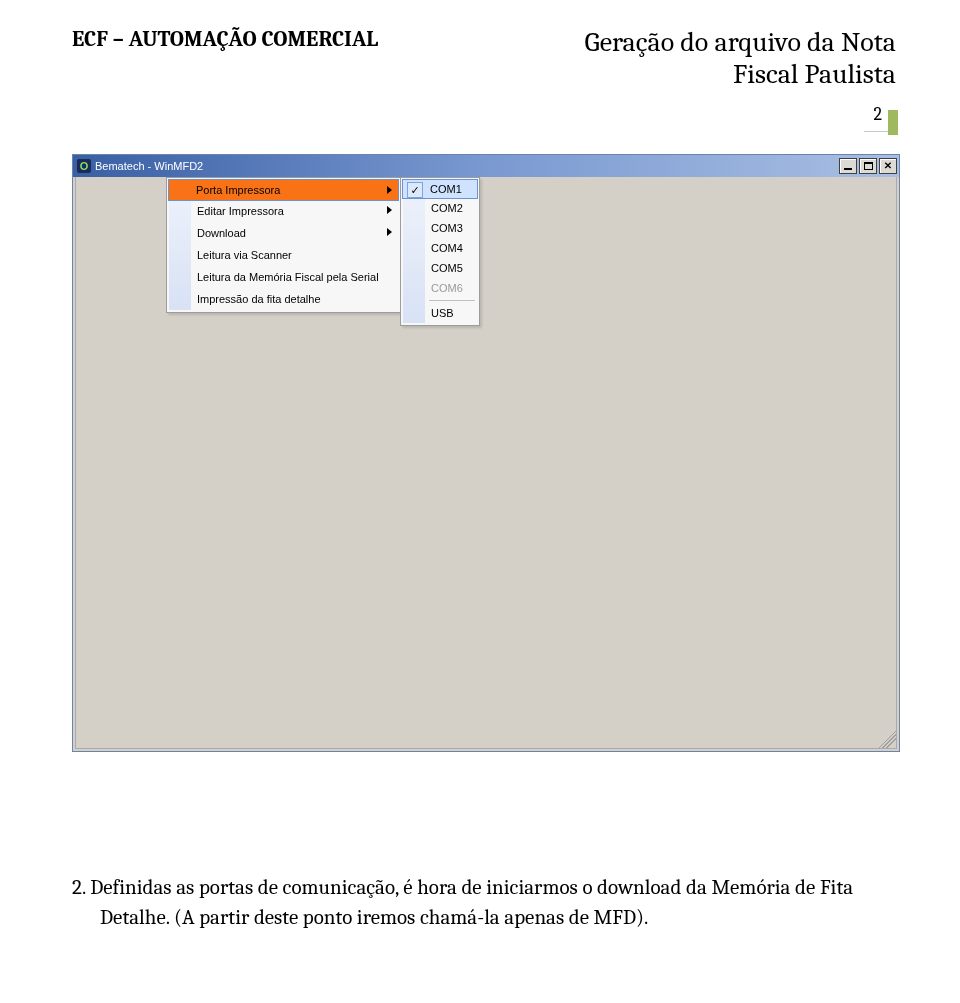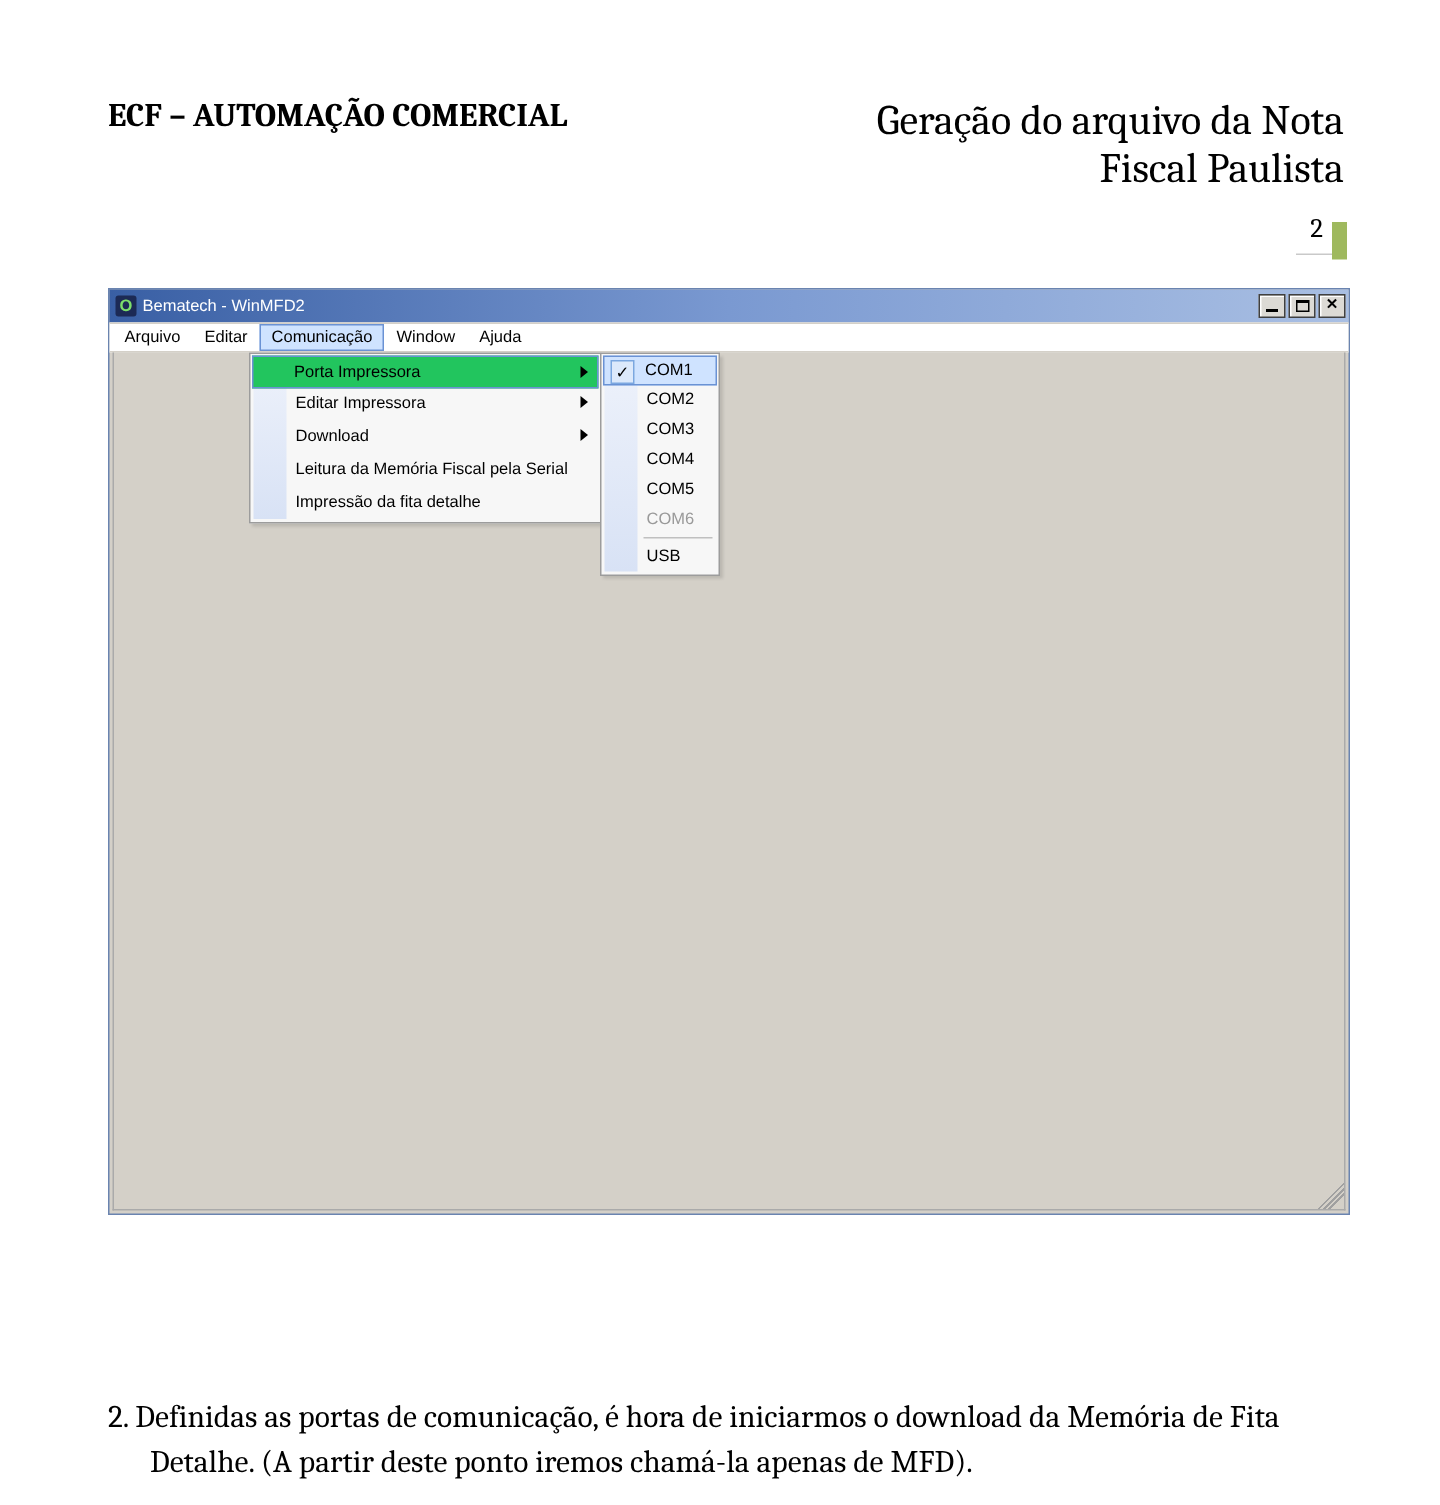--- a/index.html
+++ b/index.html
@@ -12,21 +12,20 @@
   }
   .page {
     padding: 26px 64px 40px 72px;
   }
   .header-row {
     display: flex;
     justify-content: space-between;
     align-items: flex-start;
     font-size: 22px;
     font-weight: bold;
-    margin-top: 38px;
   }
   .header-right {
     text-align: right;
     font-weight: normal;
     font-size: 28px;
   }
   .header-right .l1 { font-weight: normal; }
   .page-num-wrap {
     margin-top: 10px;
     text-align: right;
@@ -120,21 +119,21 @@
   }
   .dropdown .col-strip{
     position:absolute; left:2px; top:2px; bottom:2px; width:22px;
     background:linear-gradient(#eef2fb,#d8e2f5);
   }
   .dd-item{
     position:relative; height:22px; display:flex; align-items:center;
     padding-left:28px; padding-right:16px; cursor:default;
   }
   .dd-item.hover{
-    background:#22c55e; border:1px solid #6a92d4; height:22px; margin:-1px;
+    background:#f97316; border:1px solid #6a92d4; height:22px; margin:-1px;
     padding-left:27px; padding-right:15px;
   }
   .dd-item .arrow{
     position:absolute; right:6px; top:6px;
     width:0;height:0;border-top:4px solid transparent;border-bottom:4px solid transparent;border-left:5px solid #000;
   }
   .submenu {
     position:absolute; top:0; left:324px;
     background:#f7f7f7; border:1px solid #9c9c9c; width:80px;
     font-family: Tahoma, Arial, sans-serif; font-size:11px; color:#000;
@@ -193,43 +192,39 @@
         <div class="win-btns">
           <span class="win-btn min">
               <span></span>
             </span>
           <span class="win-btn max">
               <span></span>
             </span>
           <span class="win-btn close">✕</span>
         </div>
       </div>
-      <div class="menubar" id="menubar">
-          <div class="menuitem">Arquivo</div>
-          <div class="menuitem">Editar</div>
-          <div class="menuitem active">Comunicação</div>
-          <div class="menuitem">Window</div>
-          <div class="menuitem">Ajuda</div>
-        </div>
       <div class="client">
         <div class="dropdown" id="dropdown">
           <div class="col-strip"></div>
         <div class="dd-item hover">
               <span>Porta Impressora</span>
               <span class="arrow"></span>
             </div>
             <div class="dd-item">
               <span>Editar Impressora</span>
               <span class="arrow"></span>
             </div>
             <div class="dd-item">
               <span>Download</span>
               <span class="arrow"></span>
             </div>
             <div class="dd-item">
+              <span>Leitura via Scanner</span>
+            </div>
+            <div class="dd-item">
               <span>Leitura da Memória Fiscal pela Serial</span>
             </div>
             <div class="dd-item">
               <span>Impressão da fita detalhe</span>
             </div>
           </div>
         <div class="submenu" id="submenu">
           <div class="col-strip"></div>
         <div class="sm-item hover">
               <span class="sm-check">✓</span>

